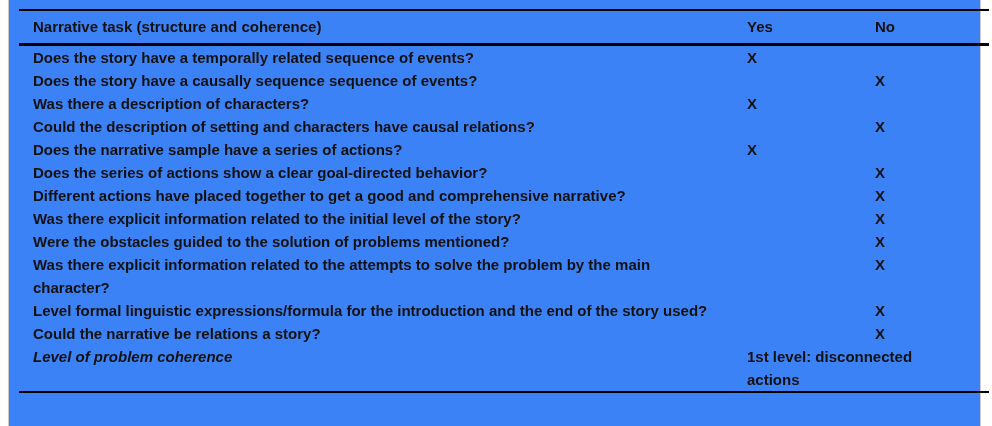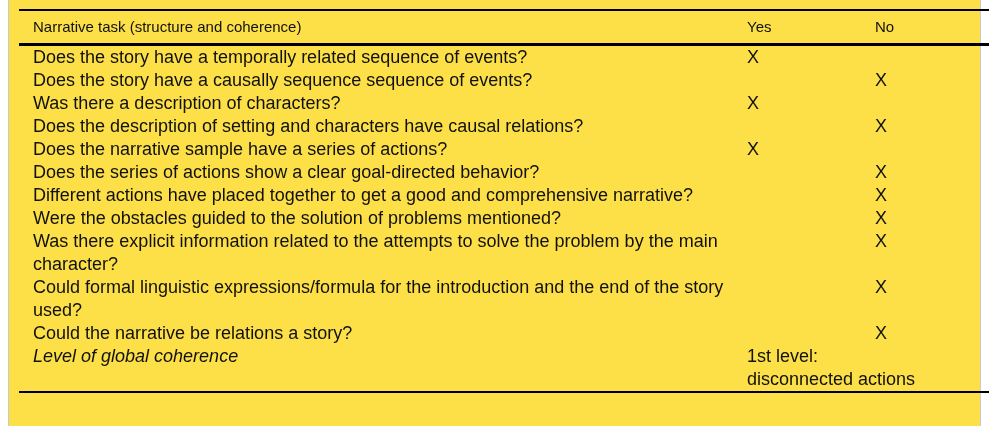--- a/index.html
+++ b/index.html
@@ -13,22 +13,23 @@
     overflow: hidden;
   }
   .frame {
     position: absolute;
     left: 8px;
     top: 0;
     width: 973px;
     height: 426px;
     border-left: 1px solid #c9c9c9;
     border-right: 1px solid #c9c9c9;
-    background: #fde047;
+    background: #3b82f6;
     box-sizing: border-box;
+    font-weight: bold;
   }
   table.coherence-table {
     position: absolute;
     left: 10px;
     top: 9px;
     width: 970px;
     border-collapse: collapse;
     table-layout: fixed;
     border-top: 2px solid #000000;
     border-bottom: 2px solid #000000;
@@ -38,21 +39,21 @@
   col.c-no   { width: 128px; }
   thead tr { height: 34px; }
   thead td {
     font-size: 15px;
     vertical-align: middle;
     padding: 0 0 0 14px;
     border-bottom: 3px solid #000000;
     white-space: nowrap;
   }
   tbody td {
-    font-size: 18px;
+    font-size: 15px;
     line-height: 23px;
     vertical-align: top;
     padding: 0 0 0 14px;
   }
   tbody td.task-cell { padding-right: 6px; }
   tbody td .val { width: 175px; }
   tbody tr.italic-row td.task-cell { font-style: italic; }
 </style>
 </head>
 <body>
@@ -87,21 +88,21 @@
           <td>X</td>
         </tr>
         <tr>
           <td class="task-cell">Was there a description of characters?</td>
           <td>
             <div class="val">X</div>
           </td>
           <td></td>
         </tr>
         <tr>
-          <td class="task-cell">Does the description of setting and characters have causal relations?</td>
+          <td class="task-cell">Could the description of setting and characters have causal relations?</td>
           <td>
             <div class="val"></div>
           </td>
           <td>X</td>
         </tr>
         <tr>
           <td class="task-cell">Does the narrative sample have a series of actions?</td>
           <td>
             <div class="val">X</div>
           </td>
@@ -115,49 +116,56 @@
           <td>X</td>
         </tr>
         <tr>
           <td class="task-cell">Different actions have placed together to get a good and comprehensive narrative?</td>
           <td>
             <div class="val"></div>
           </td>
           <td>X</td>
         </tr>
         <tr>
+          <td class="task-cell">Was there explicit information related to the initial level of the story?</td>
+          <td>
+            <div class="val"></div>
+          </td>
+          <td>X</td>
+        </tr>
+        <tr>
           <td class="task-cell">Were the obstacles guided to the solution of problems mentioned?</td>
           <td>
             <div class="val"></div>
           </td>
           <td>X</td>
         </tr>
         <tr>
           <td class="task-cell">Was there explicit information related to the attempts to solve the problem by the main character?</td>
           <td>
             <div class="val"></div>
           </td>
           <td>X</td>
         </tr>
         <tr>
-          <td class="task-cell">Could formal linguistic expressions/formula for the introduction and the end of the story used?</td>
+          <td class="task-cell">Level formal linguistic expressions/formula for the introduction and the end of the story used?</td>
           <td>
             <div class="val"></div>
           </td>
           <td>X</td>
         </tr>
         <tr>
           <td class="task-cell">Could the narrative be relations a story?</td>
           <td>
             <div class="val"></div>
           </td>
           <td>X</td>
         </tr>
         <tr class="italic-row">
-          <td class="task-cell">Level of global coherence</td>
+          <td class="task-cell">Level of problem coherence</td>
           <td>
             <div class="val">1st level: disconnected actions</div>
           </td>
           <td></td>
         </tr>
       </tbody>
   </table>
 </div>
 
 </body></html>

